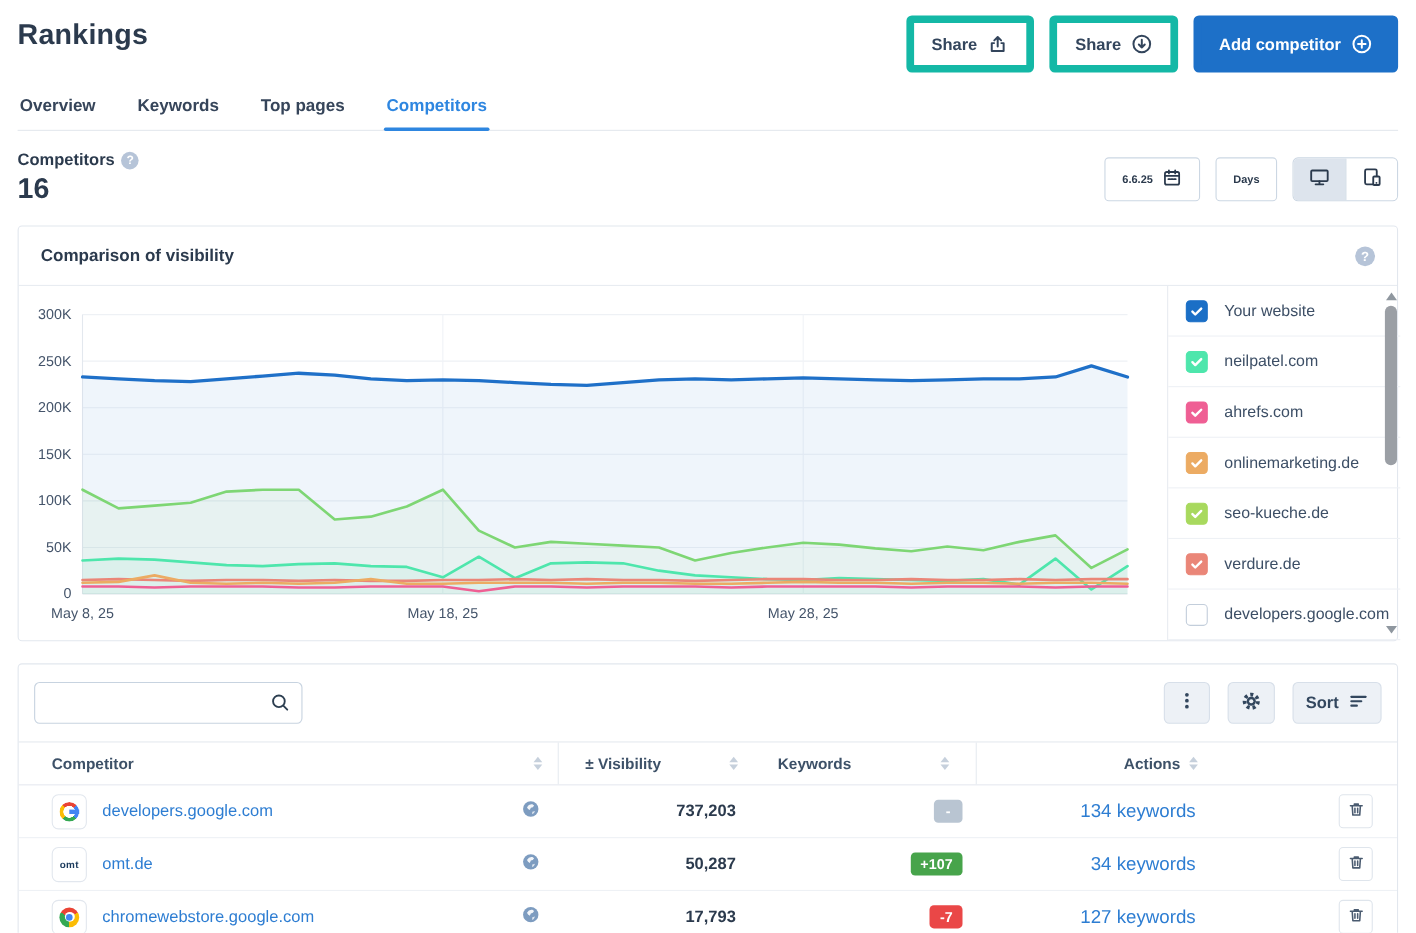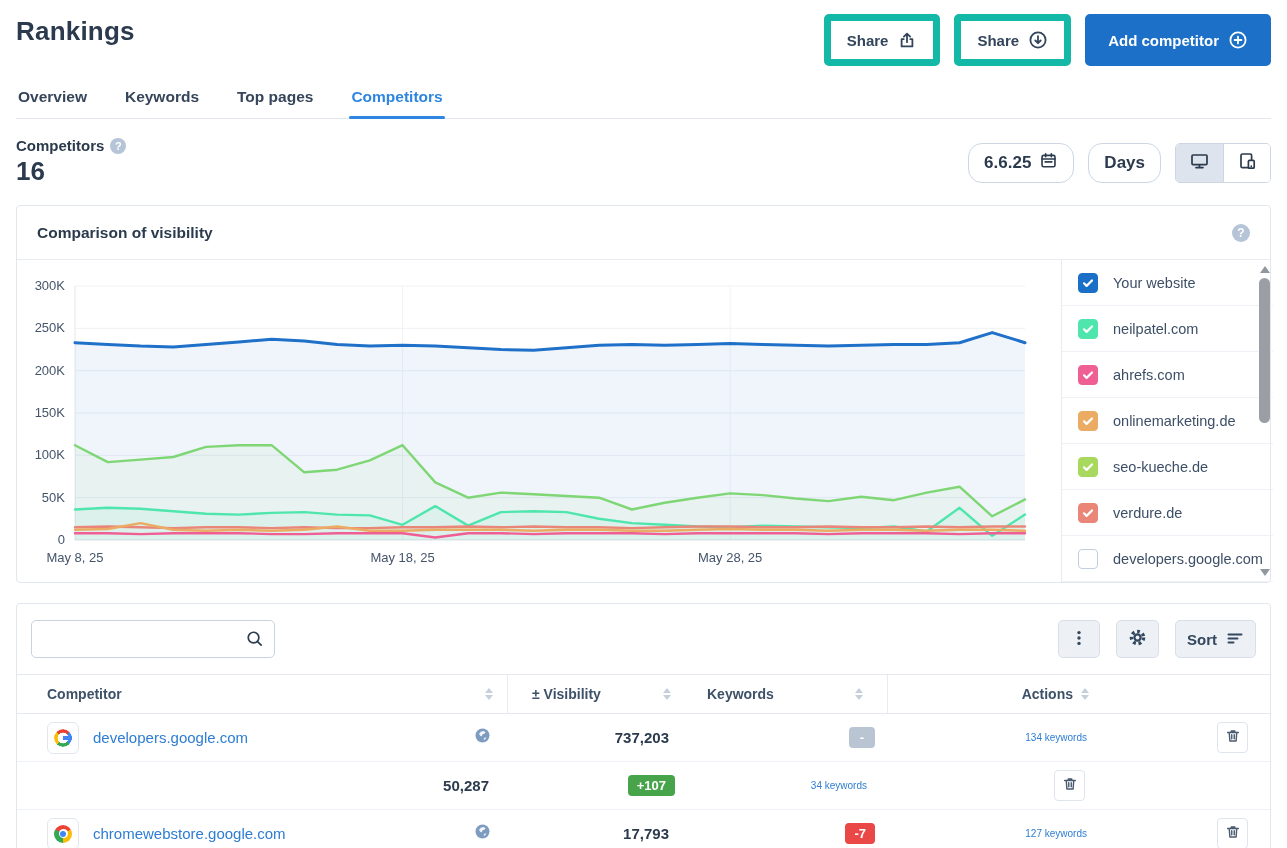--- a/index.html
+++ b/index.html
@@ -26,21 +26,21 @@
     height:3px; background:#2e86e0; border-radius:2px; }
 
   
   .stats-row { display:flex; justify-content:space-between; align-items:flex-start; margin-top:18px; }
   .stat-label { display:flex; align-items:center; gap:6px; font-size:15px; font-weight:700; }
   .stat-value { font-size:26px; font-weight:700; margin-top:2px; }
   .help-dot { width:16px; height:16px; border-radius:50%; background:#b6c4d8; color:#fff;
     font-size:11px; font-weight:700; display:inline-flex; align-items:center; justify-content:center; }
   .controls { display:flex; gap:14px; align-items:center; padding-top:6px; }
   .ctl-btn { display:inline-flex; align-items:center; gap:8px; height:40px; padding:4px 15px;
-    border:1px solid #ccd7e3; border-radius:14px; background:#fff; font-size:17px;
+    border:1px solid #ccd7e3; border-radius:4px; background:#fff; font-size:10px;
     font-weight:700; color:#2b3a4d; cursor:pointer; }
   .seg { display:flex; border:1px solid #ccd7e3; border-radius:5px; overflow:hidden; height:40px; }
   .seg-btn { width:47px; display:flex; align-items:center; justify-content:center;
     background:#fff; cursor:pointer; }
   .seg-btn.active { background:#dde4ed; }
   .seg-btn + .seg-btn { border-left:1px solid #ccd7e3; }
 
   
   .panel { border:1px solid #e2e7ee; border-radius:4px; background:#fff; }
   .panel-chart { margin-top:18px; }
@@ -105,21 +105,21 @@
   .domain { font-size:15px; color:#2d7dd2; text-decoration:none; cursor:pointer; }
   .c-comp .globe { margin-left:auto; margin-right:16px; }
   .c-vis { justify-content:flex-end; padding-right:18px; font-size:15px; font-weight:700; color:#2b3a4d; }
   .c-chg { justify-content:flex-end; padding-right:12px; }
   .badge { border-radius:4px; color:#fff; font-size:13px; font-weight:700; padding:3px 9px;
     min-width:26px; text-align:center; }
   .badge.neutral { background:#b9c5d2; }
   .badge.positive { background:#47a44b; }
   .badge.negative { background:#ea4747; }
   .c-kw { justify-content:flex-end; padding-right:20px; }
-  .kw-link { font-size:10px; color:#2d7dd2; text-decoration:none; cursor:pointer; }
+  .kw-link { font-size:17px; color:#2d7dd2; text-decoration:none; cursor:pointer; }
   .c-act { justify-content:flex-end; padding-right:22px; }
   .icon-btn { width:31px; height:31px; border:1px solid #dfe5ec; border-radius:4px; background:#fff;
     display:flex; align-items:center; justify-content:center; cursor:pointer; }
 
   
   .gwrap { position:relative; width:18px; height:18px; }
   .gring { position:absolute; inset:0; border-radius:50%;
     background:conic-gradient(from 45deg,#4285f4 0 90deg,#34a853 90deg 180deg,#fbbc05 180deg 270deg,#ea4335 270deg 360deg);
     -webkit-mask:radial-gradient(circle,transparent 0 5.2px,#000 5.6px);
             mask:radial-gradient(circle,transparent 0 5.2px,#000 5.6px); }
@@ -422,20 +422,31 @@
      </div>
      <div class="cell c-act">
        <button class="icon-btn">
                 <span><svg width="16" height="16" viewBox="0 0 18 18" fill="none" stroke="#4a5b70" stroke-width="1.6" stroke-linecap="round" stroke-linejoin="round">
                     <path d="M3 5 h12 M7 5 V3.4 h4 V5 M4.8 5 l.7 9.6 h7 L13.2 5 M7.6 7.6 v4.6 M10.4 7.6 v4.6"></path>
                   </svg></span>
               </button>
      </div>
           </div>
           <div class="trow">
+            <div class="cell c-comp">
+       <span class="favicon">
+                <span class="omt-txt">omt</span>
+              </span>
+       <a class="domain">omt.de</a>
+       <span class="globe"><svg width="17" height="17" viewBox="0 0 18 18">
+                  <circle cx="9" cy="9" r="7.4" fill="#7d9cc0"></circle>
+                  <path d="M5.4 7.2 q1.8-3.4 5.2-2.8 l1.6 1.2 q-.8 2.2-3.1 2.2 l-1 2.2 q-2.1-.6-2.7-2.8z" fill="#fff" opacity=".9"></path>
+                  <path d="M10.5 11.5 l2.6-.6 q-.6 2.4-2.8 3.2z" fill="#fff" opacity=".75"></path>
+                </svg></span>
+     </div>
      <div class="cell c-vis">50,287</div>
      <div class="cell c-chg">
        <span class="badge positive">+107</span>
      </div>
      <div class="cell c-kw">
        <a class="kw-link">34 keywords</a>
      </div>
      <div class="cell c-act">
        <button class="icon-btn">
                 <span><svg width="16" height="16" viewBox="0 0 18 18" fill="none" stroke="#4a5b70" stroke-width="1.6" stroke-linecap="round" stroke-linejoin="round">

